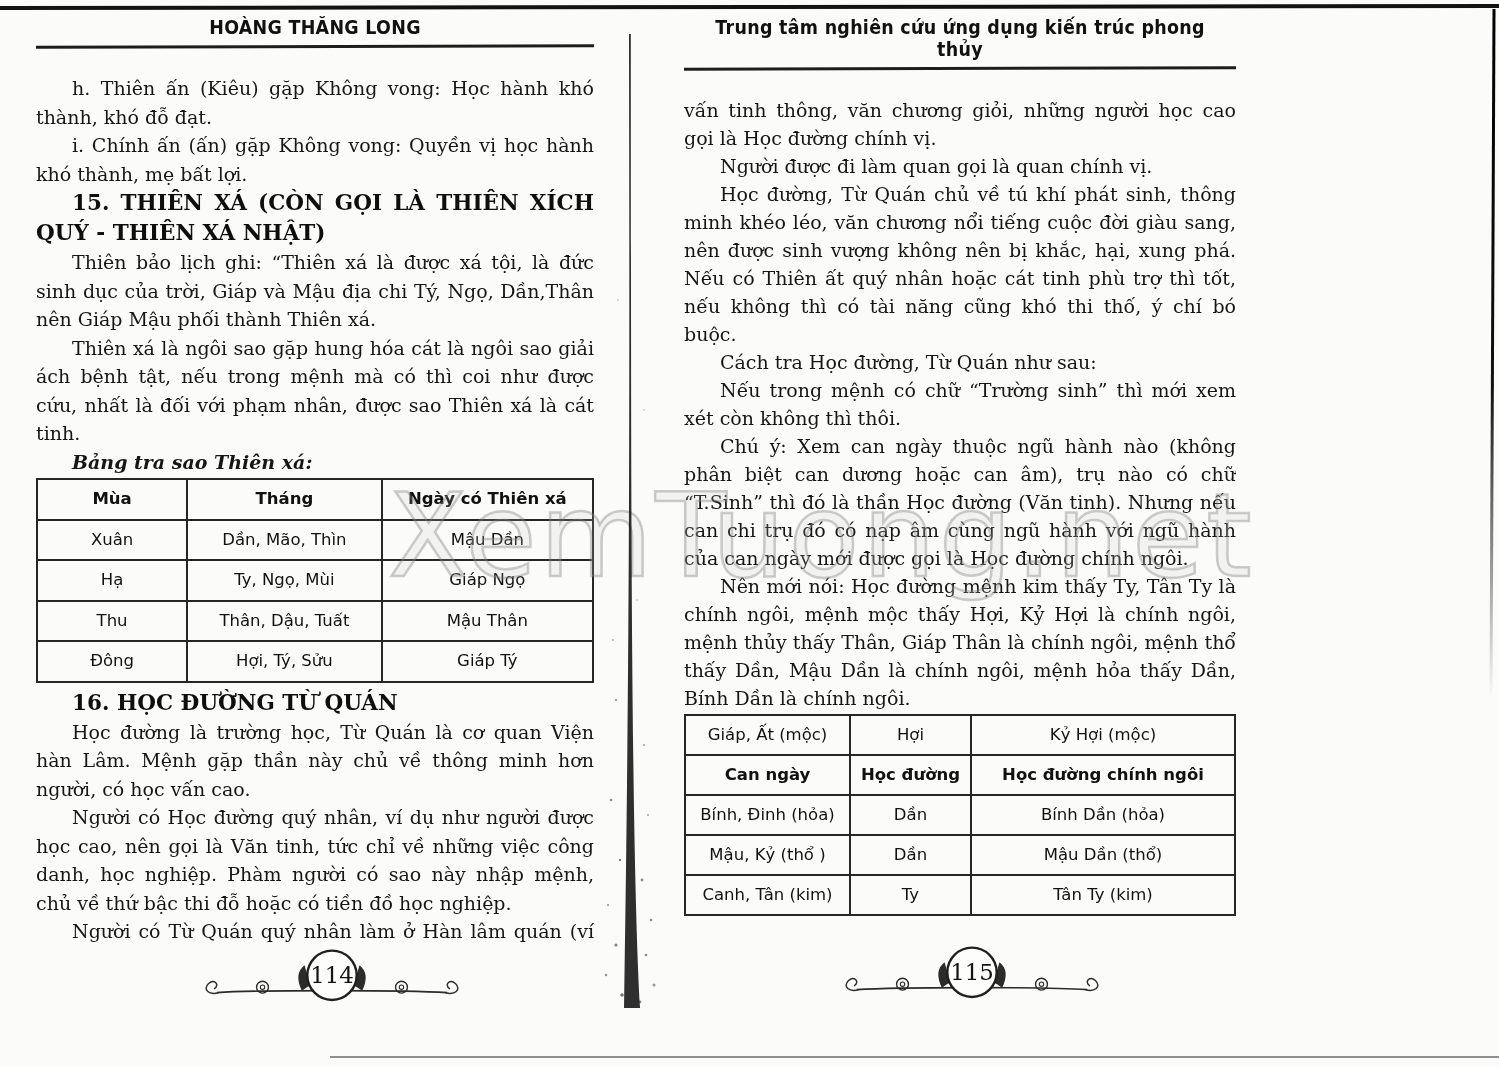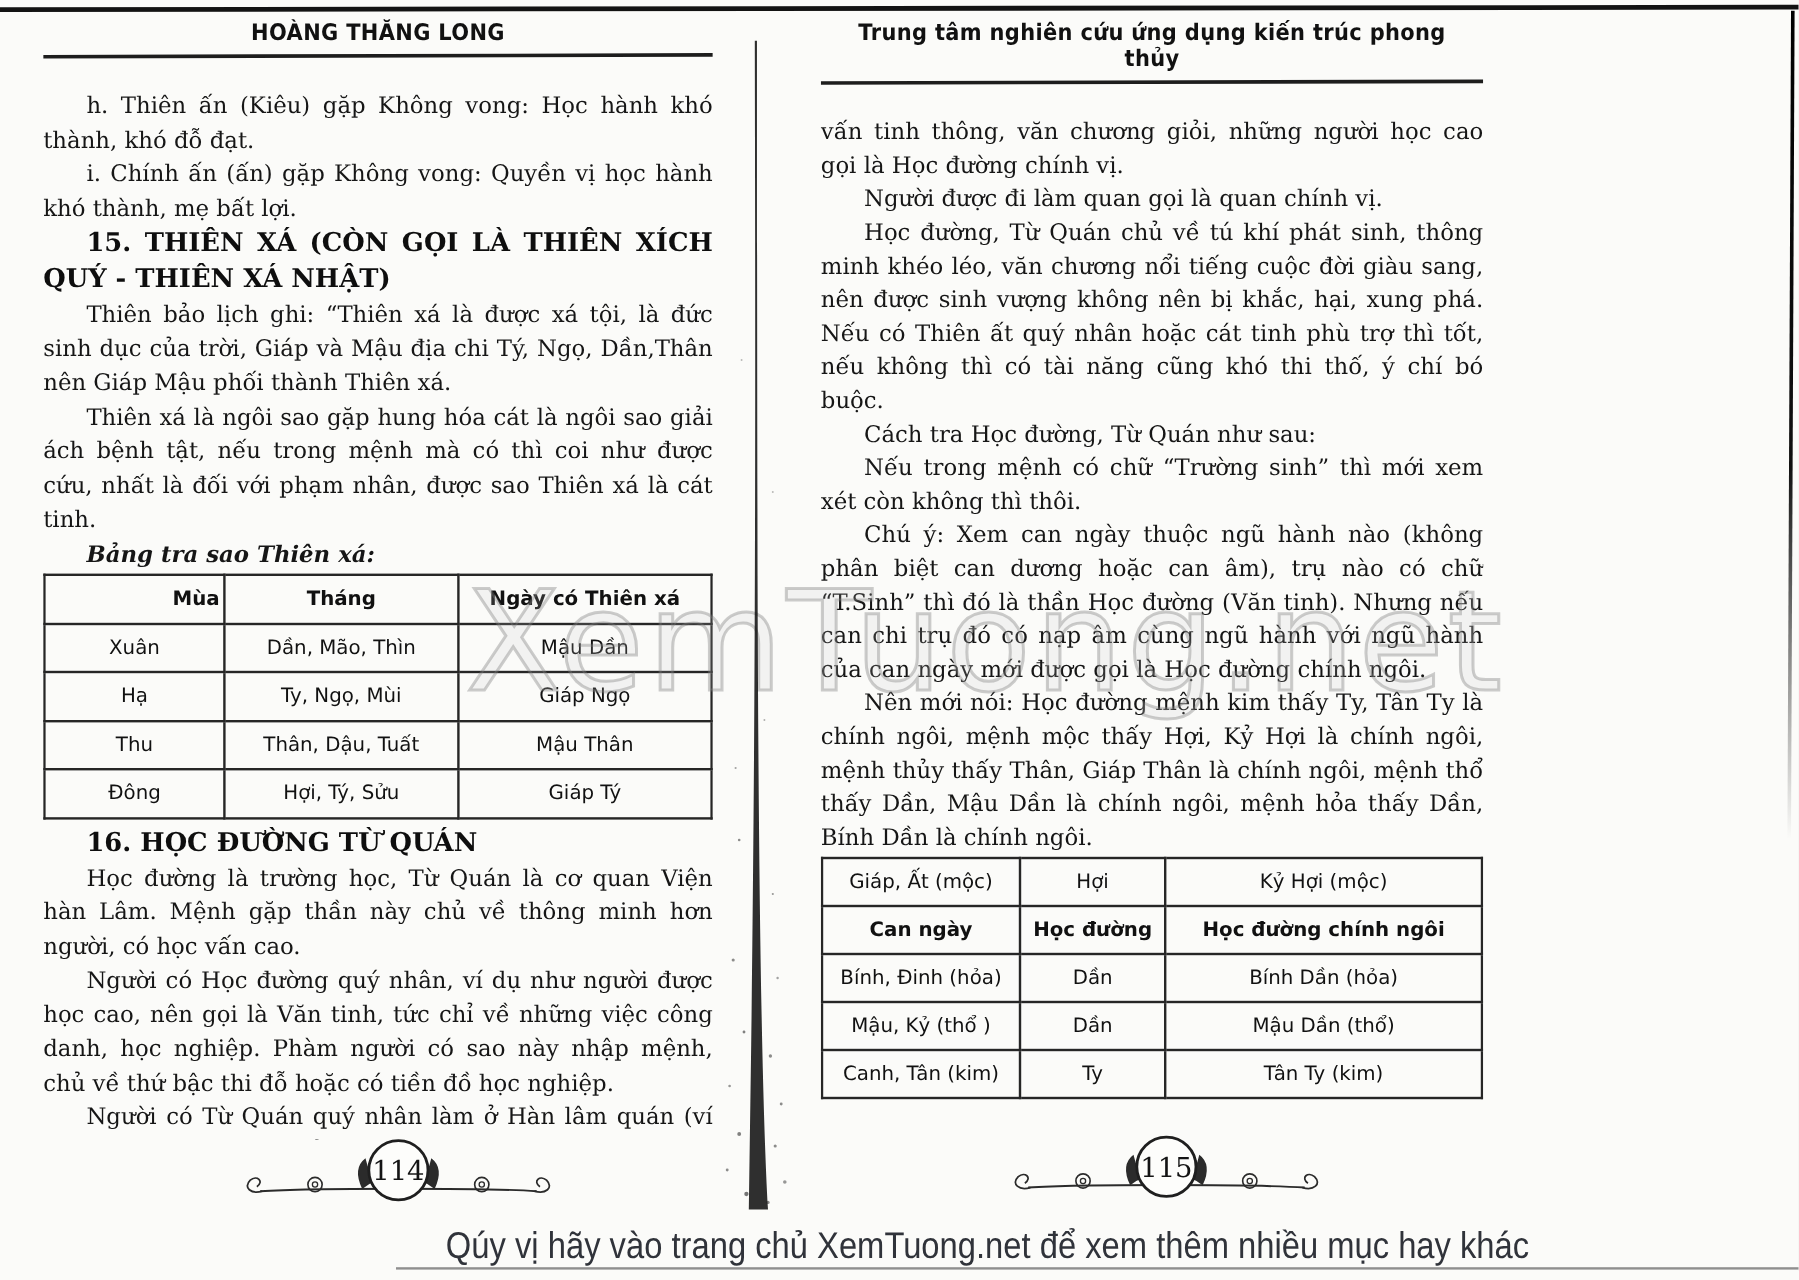--- a/index.html
+++ b/index.html
@@ -30,21 +30,21 @@
              margin:15px 0 9px;color:#0e0e0e;}
   .sec-title2{margin:16px 0 8px;}
   .tbl-caption{font-style:italic;font-weight:bold;text-indent:30px;margin:1px 0 5px;}
   .lead-italic{font-style:italic;}
   .cont-justify{text-align-last:justify;}
 
   table{width:100%;border-collapse:collapse;margin:2px 0 5px;
         font-family:"DejaVu Sans",sans-serif;font-size:16.5px;color:#111;}
   th,td{border:2px solid #262626;text-align:center;padding:5px 3px;font-weight:normal;}
   th{font-weight:bold;}
-  .tL .c1{width:27%;text-align:right;} .tL .c2{width:35%;} .tL .c3{width:38%;}
+  .tL .c1{width:27%;} .tL .c2{width:35%;} .tL .c3{width:38%;}
   .tR .c1{width:30%;} .tR .c2{width:22%;} .tR .c3{width:48%;}
 
   
   .ornament{position:absolute;z-index:2;}
   .orn-114{left:192px;top:946px;}
   .orn-115{left:832px;top:943px;}
 
   
   .watermark{position:absolute;left:388px;top:468px;z-index:3;pointer-events:none;
              font-family:"DejaVu Sans",sans-serif;font-weight:normal;font-size:116px;
@@ -215,18 +215,15 @@
       <circle cx="74" cy="45" r="2.4" stroke-width="1.2"></circle>
       <circle cx="226" cy="45" r="6.5" stroke-width="1.5"></circle>
       <circle cx="226" cy="45" r="2.4" stroke-width="1.2"></circle>
     </g>
     <path d="M117 49 q -9 -19 3 -28 q 3 13 9 21 q -6 2 -12 7 z" fill="#2b2b2b"></path>
     <path d="M183 49 q 9 -19 -3 -28 q -3 13 -9 21 q 6 2 12 7 z" fill="#2b2b2b"></path>
     <circle cx="150" cy="32" r="27" fill="#fdfdfb" stroke="#1f1f1f" stroke-width="2.6"></circle>
     <text x="150" y="41" text-anchor="middle" font-family="DejaVu Serif, serif" font-size="25" fill="#141414">115</text>
   </svg>
 
-  <div class="footer">
-    <span class="footer-text">Qúy vị hãy vào trang chủ XemTuong.net để xem thêm nhiều mục hay khác</span>
-  </div>
   <div class="footer-rule"></div>
 
 </div>
 
 </body></html>

